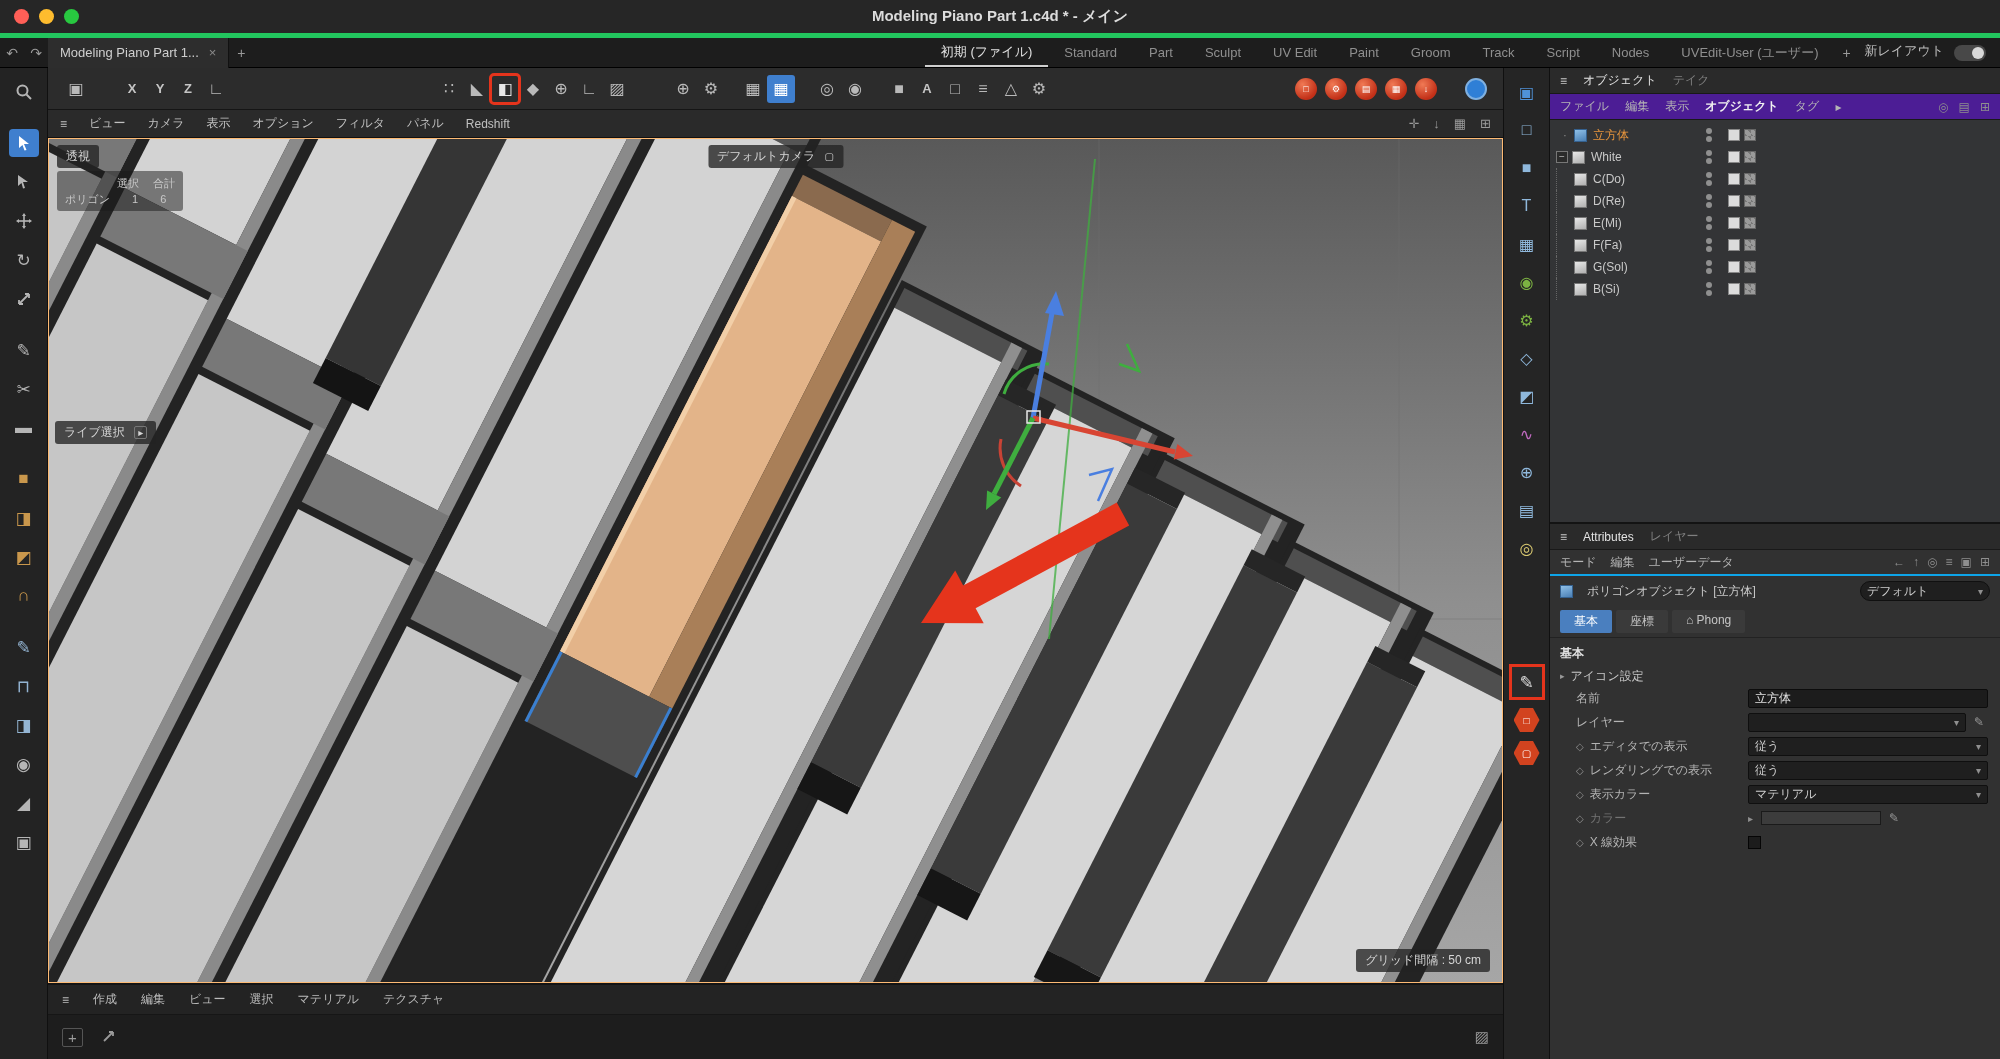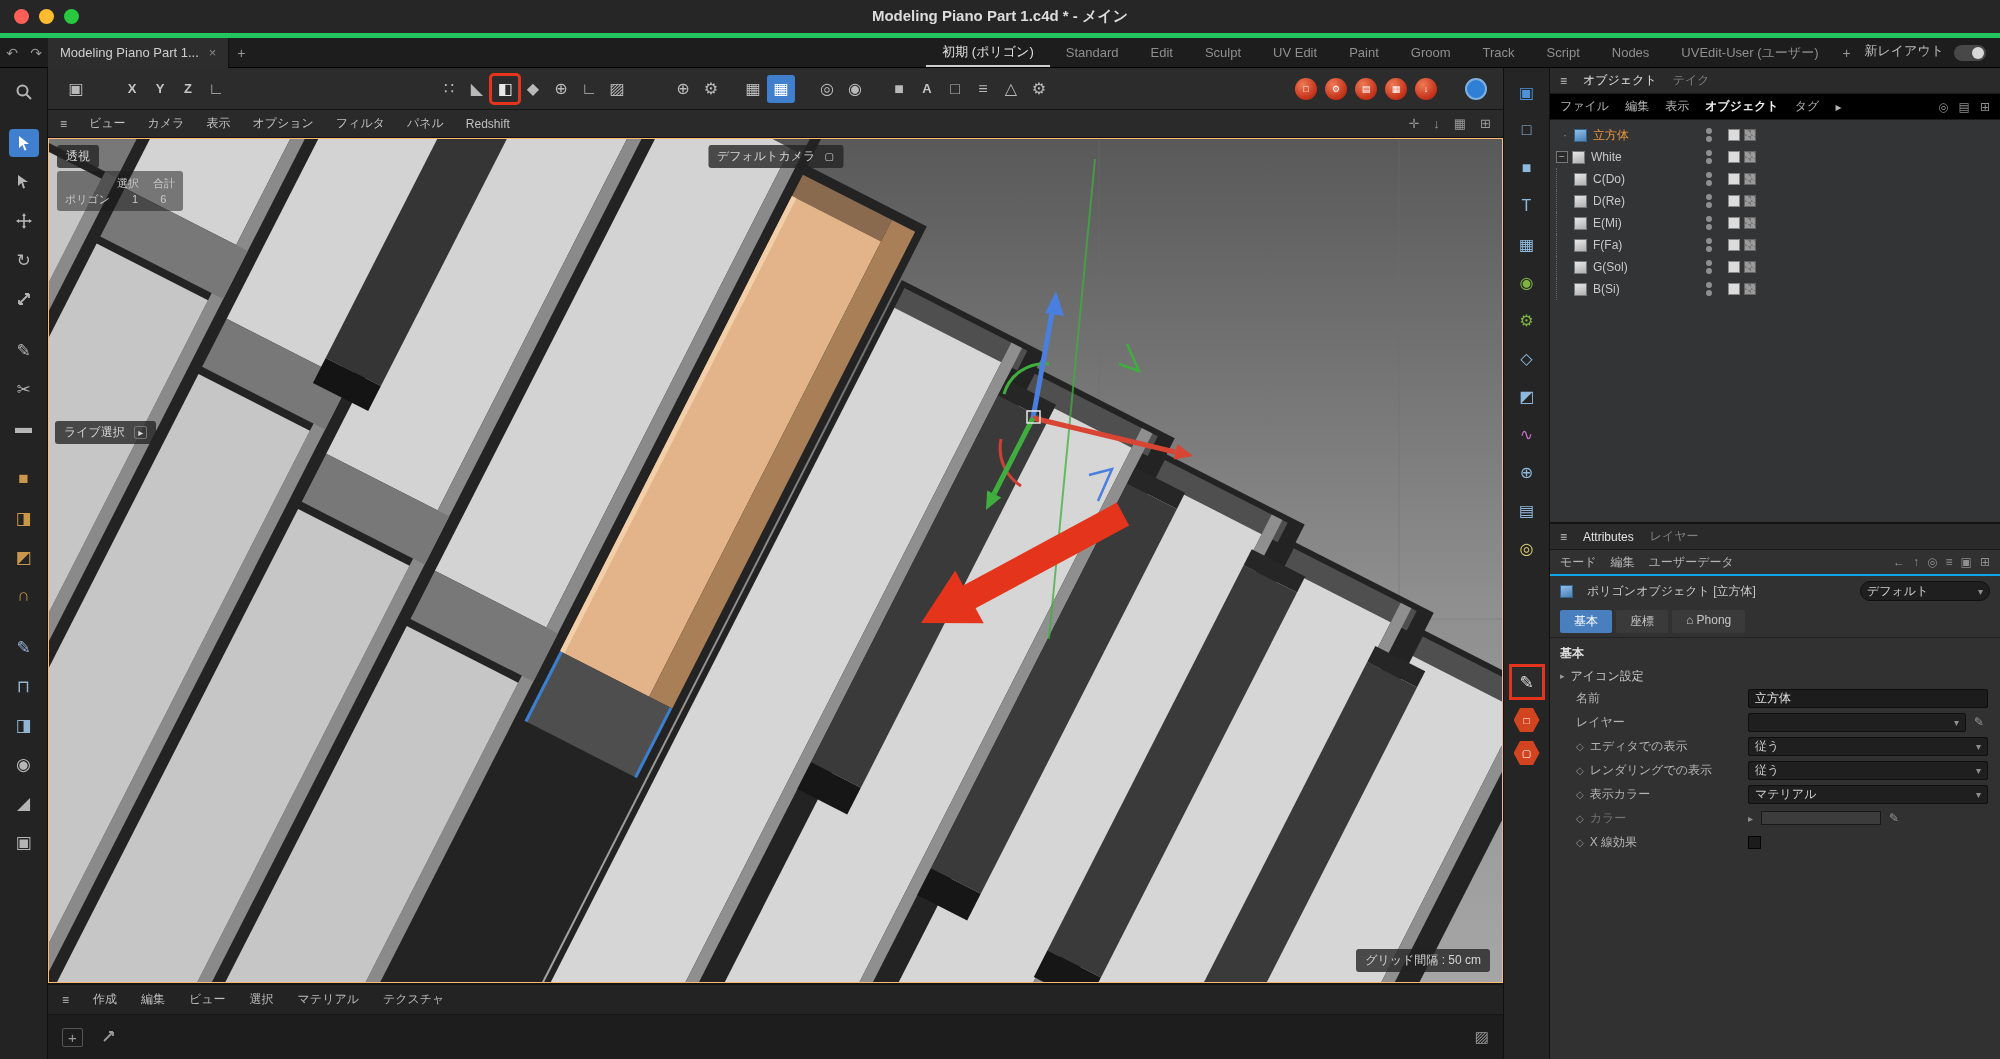--- a/index.html
+++ b/index.html
@@ -95,21 +95,21 @@
     align-items:center; justify-content:center; color:#fff; font-size:10px;
     clip-path:polygon(25% 0,75% 0,100% 50%,75% 100%,25% 100%,0 50%); }
 
   
   .rightpanel { flex:1 1 auto; display:flex; flex-direction:column; background:#2f2f2f; min-width:0; }
   .om { height:456px; display:flex; flex-direction:column; border-bottom:2px solid #131313; }
   .om-head { height:26px; display:flex; align-items:center; gap:16px; padding:0 10px;
     font-size:12px; background:#2a2a2a; border-bottom:1px solid #191919; }
   .om-tab.active { color:#e2e2e2; } .om-tab { color:#7f7f7f; }
   .om-menu { height:26px; display:flex; align-items:center; gap:16px; padding:0 10px;
-    font-size:12px; color:#b5b5b5; background:#000000; border-bottom:1px solid #191919; }
+    font-size:12px; color:#b5b5b5; background:#4c1d95; border-bottom:1px solid #191919; }
   .om-menu .hl { color:#f0f0f0; font-weight:bold; }
   .om-menu .right { margin-left:auto; display:flex; gap:10px; color:#8f8f8f; }
   .om-tree { flex:1; background:#333436; padding:4px 0 0 6px; overflow:hidden; }
   .om-row { height:22px; display:flex; align-items:center; position:relative; font-size:12px; }
   .om-ind { width:18px; flex:0 0 auto; text-align:center; color:#999; font-size:10px; }
   .om-ind2 { width:18px; flex:0 0 auto; border-left:1px dotted #666; height:100%; }
   .om-cube { width:13px; height:13px; flex:0 0 auto; margin-right:6px; border:1px solid #35618f;
     background:linear-gradient(160deg,#8fc0e8,#4a7fb4); }
   .om-cube.plain { border-color:#777; background:linear-gradient(160deg,#e8e8e8,#b0b0b0); }
   .om-name { color:#c9c9c9; white-space:nowrap; }
@@ -171,23 +171,23 @@
 
   <div class="tabbar">
     <span class="tb-icon">↶</span>
     <span class="tb-icon">↷</span>
     <div class="doctab">
       <span>Modeling Piano Part 1...</span>
       <span class="x">×</span>
     </div>
     <span class="tb-icon">+</span>
     <div class="layout-tabs">
-      <span class="ltab active">初期 (ポリゴン)</span>
+      <span class="ltab active">初期 (ファイル)</span>
       <span class="ltab">Standard</span>
-      <span class="ltab">Edit</span>
+      <span class="ltab">Part</span>
       <span class="ltab">Sculpt</span>
       <span class="ltab">UV Edit</span>
       <span class="ltab">Paint</span>
       <span class="ltab">Groom</span>
       <span class="ltab">Track</span>
       <span class="ltab">Script</span>
       <span class="ltab">Nodes</span>
       <span class="ltab">UVEdit-User (ユーザー)</span>
     </div>
     <span class="tb-icon">+</span>

